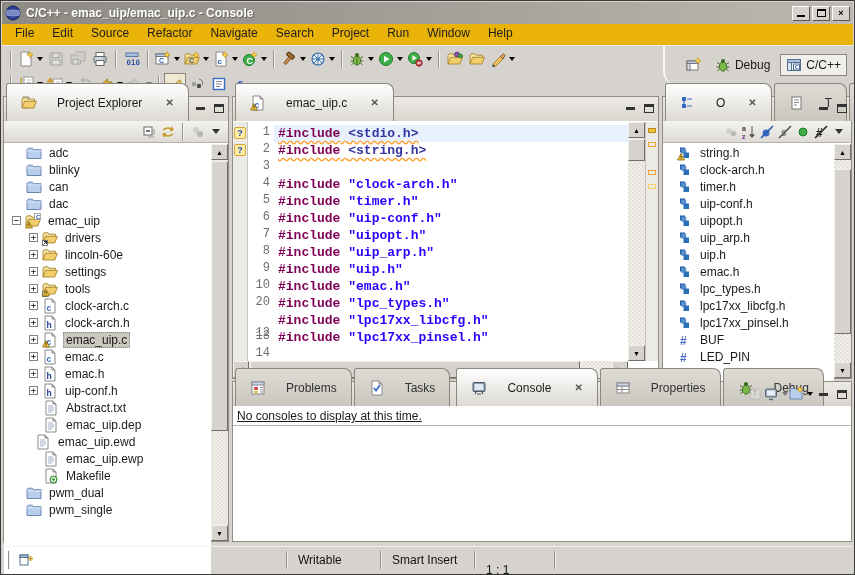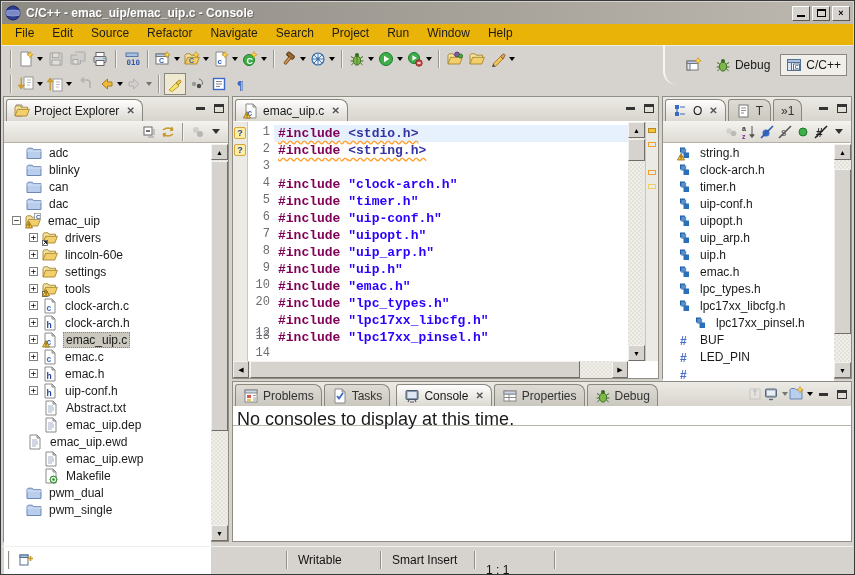--- a/index.html
+++ b/index.html
@@ -44,21 +44,21 @@
   
   .persp{position:absolute;right:6px;top:6px;height:26px;display:flex;align-items:center;gap:4px;}
   .pbtn{display:flex;align-items:center;gap:4px;padding:2px 5px;border:1px solid transparent;}
   .pbtn.active{background:#f1efe9;border:1px solid #8a877f;}
   .persp-curve{width:14px;height:40px;border-left:2px solid #f7f6f3;
     border-radius:0 0 0 30px;margin-right:2px;}
   
   .view{position:absolute;background:#fff;border:1px solid #908d85;}
   .vhead{height:24px;background:linear-gradient(#eceae4,#d8d5ce);
     display:flex;align-items:flex-end;padding-left:2px;position:relative;}
-  .vtab{display:flex;align-items:center;gap:4px;height:22px;padding:0 7px;
+  .vtab{display:flex;align-items:center;gap:20px;height:38px;padding:0 14px;
     border:1px solid #8a877f;border-bottom:none;border-radius:3px 8px 0 0;
     background:linear-gradient(#fefefe,#dcd9d2);font-size:12px;white-space:nowrap;}
   .vtab.inactive{background:linear-gradient(#dedbd4,#cac7bf);color:#333;}
   .vclose{font-weight:bold;font-size:10px;color:#555;margin-left:3px;}
   .vtools{position:absolute;right:2px;top:4px;display:flex;align-items:center;}
   .mmb{width:15px;height:14px;margin-left:3px;display:flex;align-items:center;justify-content:center;}
   .mmb .mi{width:9px;height:3px;border-bottom:3px solid #333;}
   .mmb .ma{width:10px;height:9px;border:1px solid #333;border-top:3px solid #333;}
   .vtoolrow{height:22px;background:linear-gradient(#f4f3ef,#dedbd4);
     display:flex;align-items:center;justify-content:flex-end;padding-right:4px;gap:2px;
@@ -95,21 +95,21 @@
   .dir{color:#7f0055;}
   .argq{color:#2a00ff;}
   .args{color:#3434a0;}
   .wavy{text-decoration:underline;text-decoration-style:wavy;text-decoration-color:#ff9e2c;text-underline-offset:3px;}
   .qmark{position:absolute;left:1px;width:12px;height:12px;background:#fdeFA0;
     background:#fdeea6;border:1px solid #d9a43a;border-radius:2px;
     font-size:9px;font-weight:bold;color:#2244aa;text-align:center;line-height:11px;}
   .ovr{width:13px;background:#eceae5;border-left:1px solid #c9c6bf;position:relative;}
   .ovm{position:absolute;left:2px;width:8px;height:5px;}
   
-  .cmsg{padding:2px 4px;border-bottom:1px solid #b8b5ae;font-size:18px;height:19px;}
+  .cmsg{padding:2px 4px;border-bottom:1px solid #b8b5ae;font-size:12px;height:19px;text-decoration:underline;}
   
   .statusbar{position:absolute;left:1px;right:1px;bottom:2px;height:26px;
     border-top:1px solid #f2f0ec;display:flex;align-items:center;}
   .ssep{width:2px;height:18px;border-left:1px solid #928f88;border-right:1px solid #f4f2ee;}
   .scell{height:20px;display:flex;align-items:center;padding:0 10px;font-size:12px;color:#111;}
 </style>
 </head>
 <body>
 
 <div class="window">
@@ -631,21 +631,21 @@
           <span class="tlabel">Abstract.txt</span>
         </div>
         <div class="trow2" style="padding-left:39px">
           <span class="tico"><svg width="16" height="16" viewBox="0 0 16 16">
               <path d="M3 1 h7 l3 3 v11 H3 z" fill="#fff" stroke="#8a8a8a"></path>
               <path d="M10 1 l3 3 h-3 z" fill="#d8d8d8" stroke="#8a8a8a"></path>
               <path d="M5 6 h5 M5 8 h6 M5 10 h6 M5 12 h4" stroke="#9aa7c0" stroke-width="0.9"></path>
             </svg></span>
           <span class="tlabel">emac_uip.dep</span>
         </div>
-        <div class="trow2" style="padding-left:23px">
+        <div class="trow2" style="padding-left:31px">
           <span class="tico"><svg width="16" height="16" viewBox="0 0 16 16">
               <path d="M3 1 h7 l3 3 v11 H3 z" fill="#fff" stroke="#8a8a8a"></path>
               <path d="M10 1 l3 3 h-3 z" fill="#d8d8d8" stroke="#8a8a8a"></path>
               <path d="M5 6 h5 M5 8 h6 M5 10 h6 M5 12 h4" stroke="#9aa7c0" stroke-width="0.9"></path>
             </svg></span>
           <span class="tlabel">emac_uip.ewd</span>
         </div>
         <div class="trow2" style="padding-left:39px">
           <span class="tico"><svg width="16" height="16" viewBox="0 0 16 16">
               <path d="M3 1 h7 l3 3 v11 H3 z" fill="#fff" stroke="#8a8a8a"></path>
@@ -941,21 +941,21 @@
           <span class="tlabel">lpc_types.h</span>
         </div>
         <div class="trow2" style="padding-left:14px">
           <span class="tico"><svg width="16" height="16" viewBox="0 0 16 16">
               <rect x="3" y="2.5" width="5" height="5" fill="#1f5fa9"></rect>
               <rect x="4.2" y="3.7" width="5" height="5" fill="#5b8fc9"></rect>
               <rect x="6.5" y="7.5" width="5.5" height="5.5" fill="#2a70b8"></rect>
             </svg></span>
           <span class="tlabel">lpc17xx_libcfg.h</span>
         </div>
-        <div class="trow2" style="padding-left:30px">
+        <div class="trow2" style="padding-left:14px">
           <span class="tico"><svg width="16" height="16" viewBox="0 0 16 16">
               <rect x="3" y="2.5" width="5" height="5" fill="#1f5fa9"></rect>
               <rect x="4.2" y="3.7" width="5" height="5" fill="#5b8fc9"></rect>
               <rect x="6.5" y="7.5" width="5.5" height="5.5" fill="#2a70b8"></rect>
             </svg></span>
           <span class="tlabel">lpc17xx_pinsel.h</span>
         </div>
         <div class="trow2" style="padding-left:14px">
           <span class="tico"><svg width="16" height="16" viewBox="0 0 16 16">
               <text x="3" y="12.5" font-size="12" font-weight="bold" fill="#4a6dc8" font-family="sans-serif">#</text>

